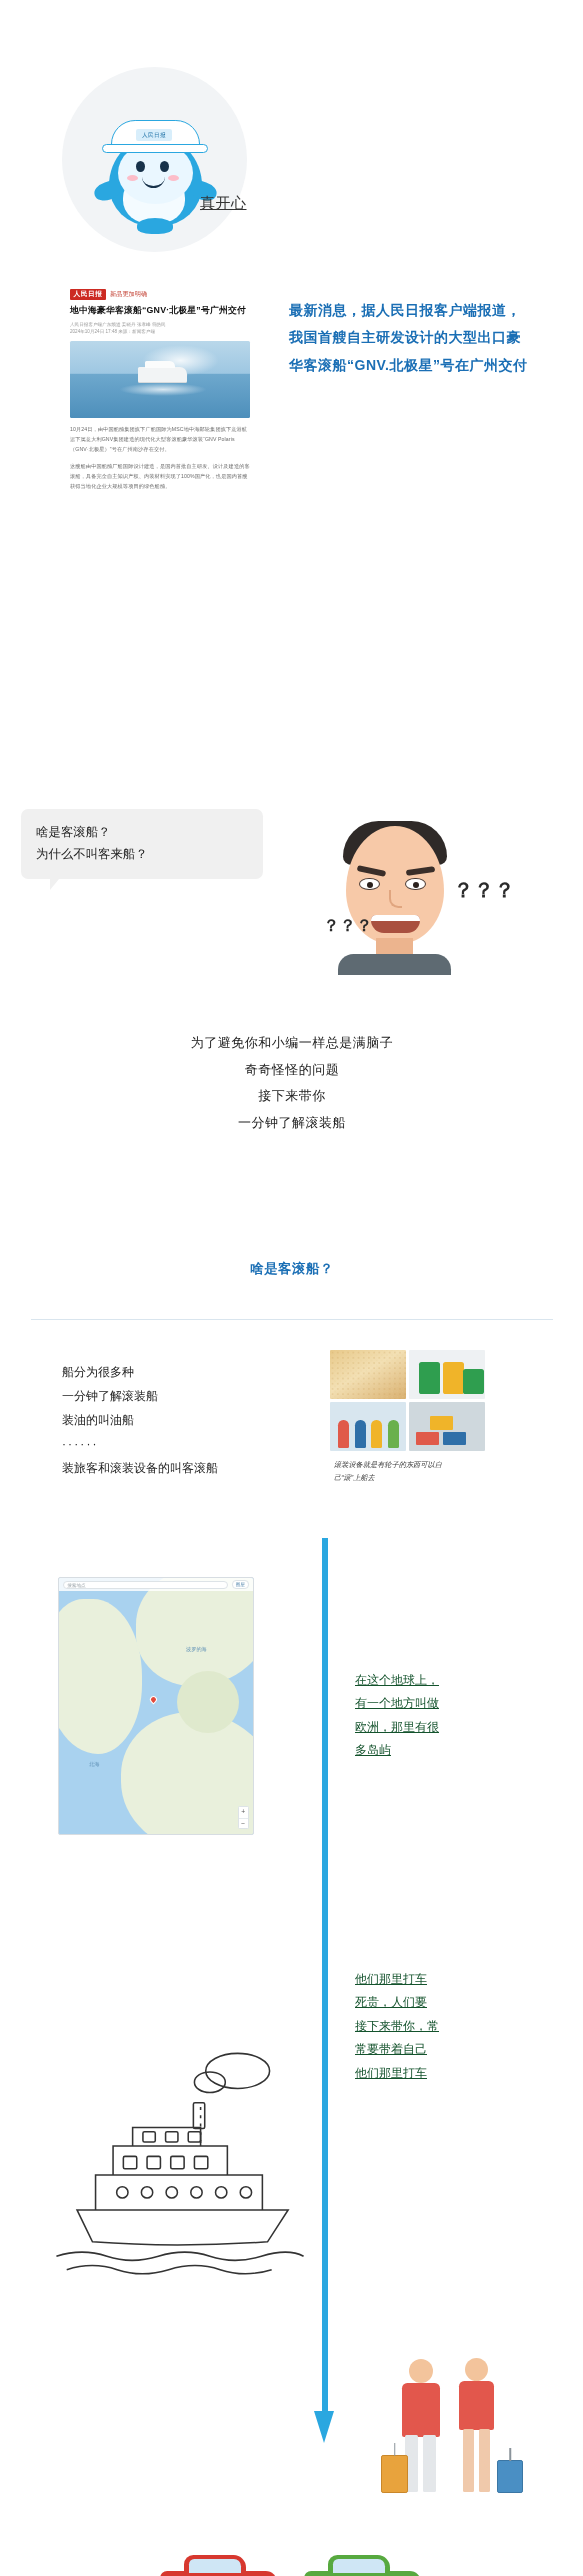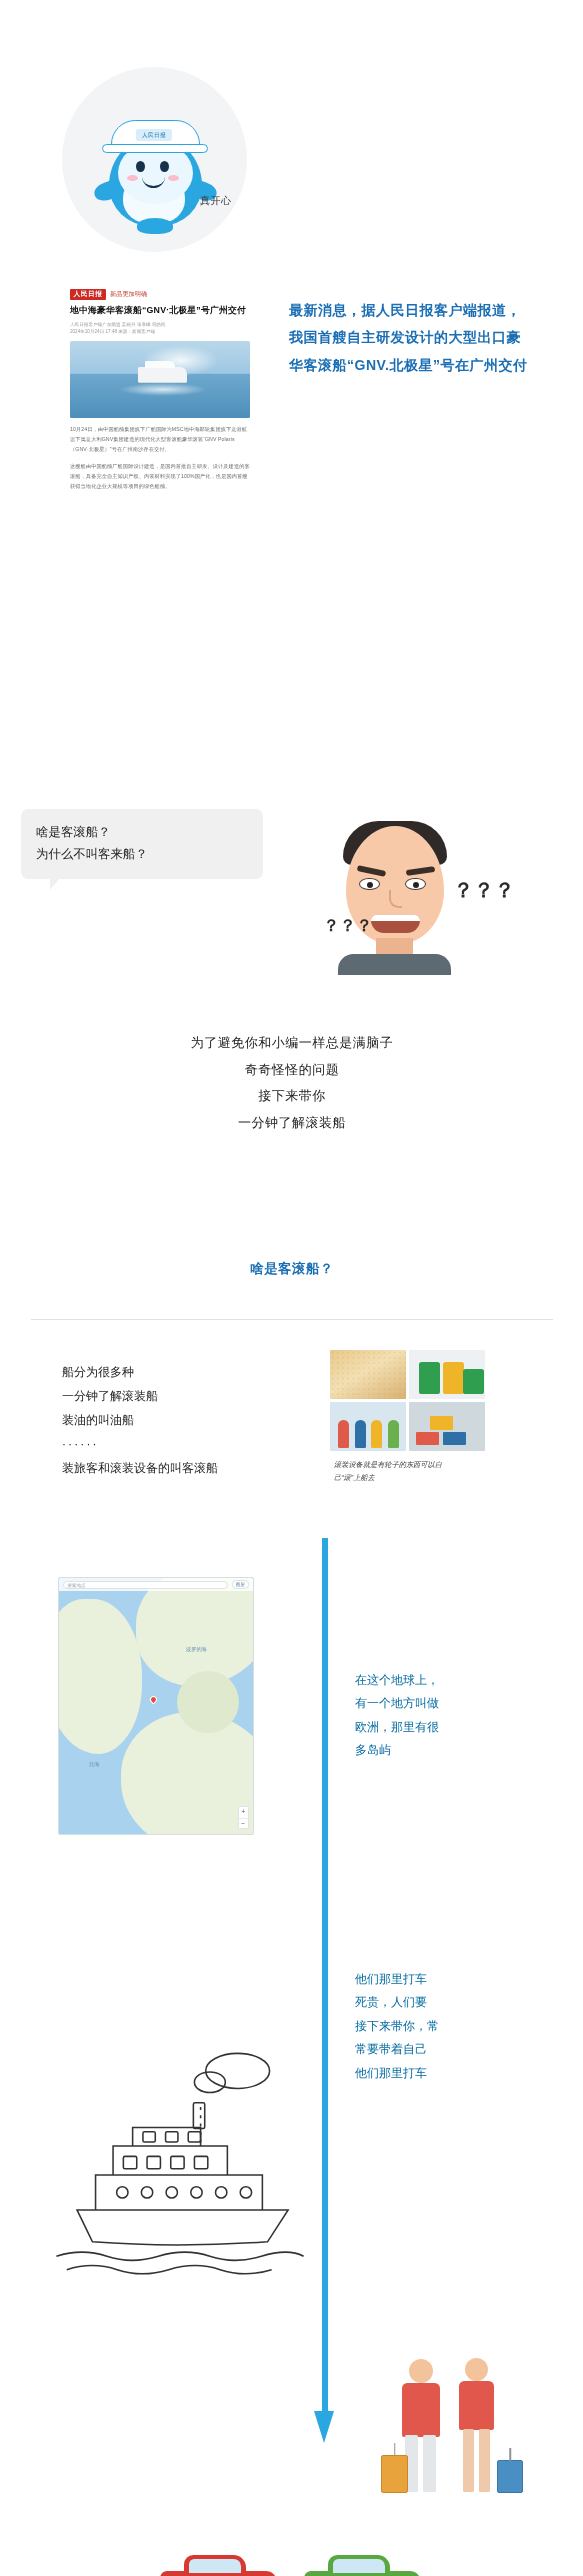--- a/index.html
+++ b/index.html
@@ -133,23 +133,24 @@
   .dolphin .tail {
     position: absolute;
     left: 44px; top: 123px;
     width: 36px; height: 15.5px;
     background: #2aa7e0;
     border-radius: 50% 50% 40% 40%;
   }
   .mascot-label {
     position: absolute;
     left: 138px; top: 127px;
-    font-size: 10px;
+    font-size: 15px;
     color: #333;
     letter-spacing: 0.5px;
+    text-decoration: underline;
   }
 
   
   .news-card {
     position: absolute;
     left: 58px;
     top: 289px;
     width: 180px;
     margin-left: 12px;
   }
@@ -568,21 +569,22 @@
     border-top: 32px solid #2aa7e0;
   }
 
   
   .side-text {
     position: absolute;
     left: 355px;
     width: 175px;
     font-size: 12px;
     line-height: 1.95;
-    color: #0369a1;
+    color: #14532d;
+    text-decoration: underline;
   }
   .side-text.t1 { top: 1669px; }
   .side-text.t2 { top: 1968px; }
 
   
   .ferry {
     position: absolute;
     left: 46px;
     top: 2040px;
     width: 268px;

